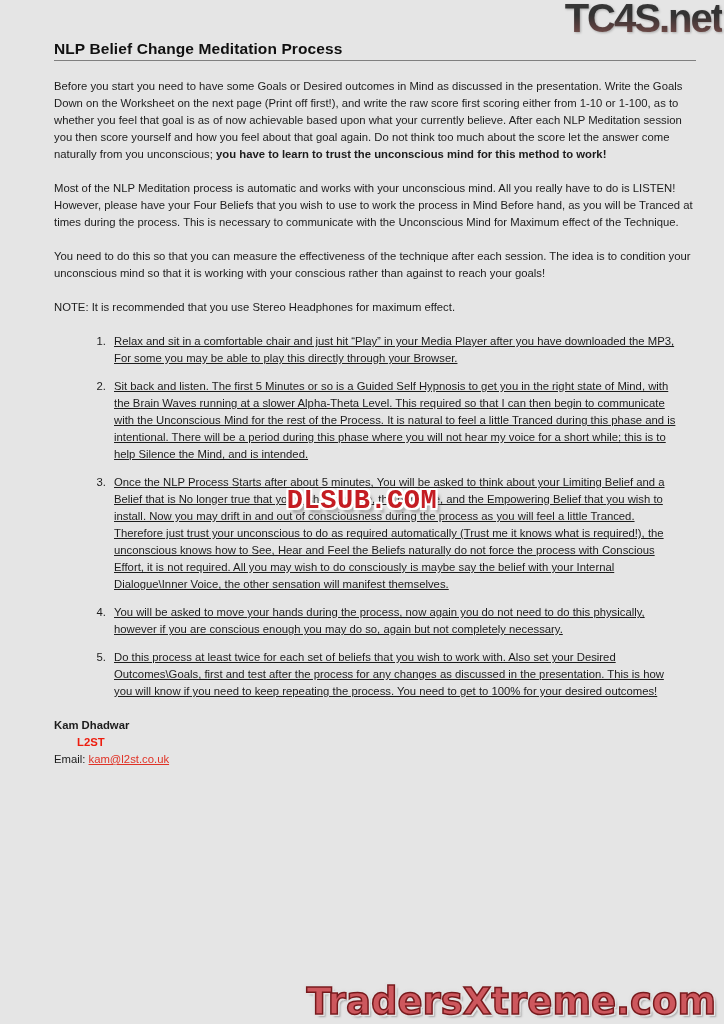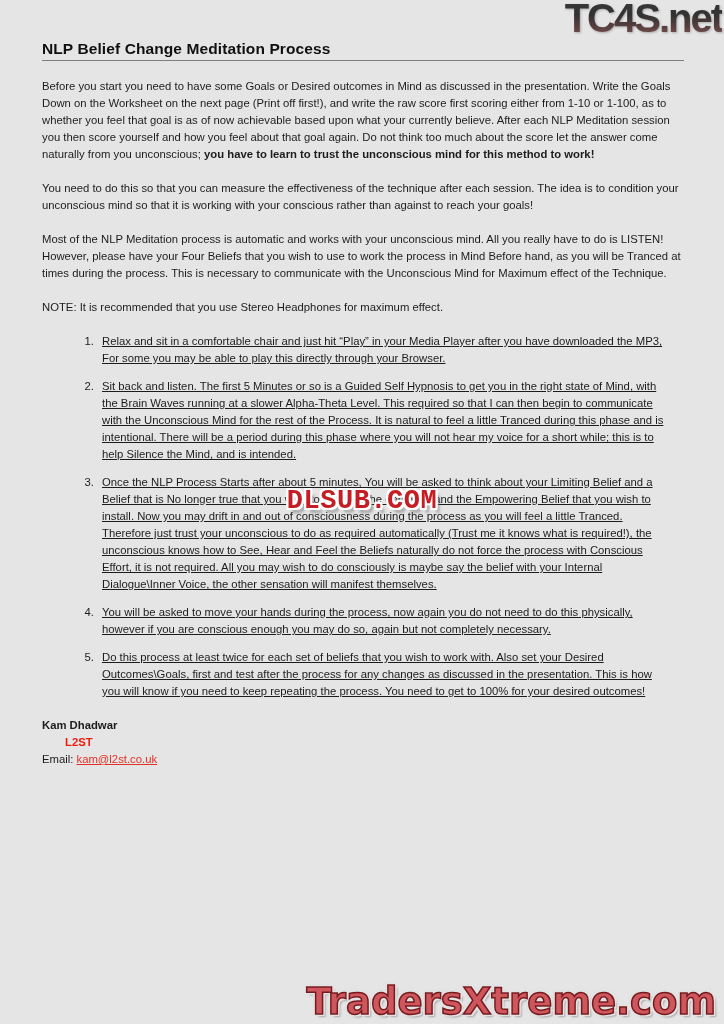--- a/index.html
+++ b/index.html
@@ -5,21 +5,21 @@
   html,body{margin:0;padding:0;background:#ffffff;}
   .page{
     position:relative;
     width:724px;height:1024px;
     background:#e5e5e5;
     overflow:hidden;
     font-family:"Liberation Sans",sans-serif;
     color:#1c1c1c;
   }
   .content{
-    position:absolute;top:40px;left:42px;width:642px;
+    position:absolute;top:40px;left:54px;width:642px;
     font-size:11.3px;line-height:17px;
   }
   .doc-title{
     font-size:15.5px;font-weight:bold;color:#101010;
     margin:0 0 3px 0;letter-spacing:0.1px;
   }
   .title-rule{
     border:none;border-top:1px solid #7f7f7f;
     margin:0 0 17px 0;height:0;
   }
@@ -80,23 +80,23 @@
 
   <div class="logo-tc4s">TC4S.net</div>
 
   <div class="content">
 
     <h1 class="doc-title">NLP Belief Change Meditation Process</h1>
     <hr class="title-rule">
 
     <p class="para"><span>Before you start you need to have some Goals or Desired outcomes in Mind as discussed in the presentation.  Write the Goals Down on the Worksheet on the next page (Print off first!), and write the raw score first scoring either from 1-10 or 1-100, as to whether you feel that goal is as of now achievable based upon what your currently believe.  After each NLP Meditation session you then score yourself and how you feel about that goal again.  Do not think too much about the score let the answer come naturally from you unconscious; </span><span class="bold">you have to learn to trust the unconscious mind for this method to work!</span></p>
 
+    <p class="para">Most of the NLP Meditation process is automatic and works with your unconscious mind.  All you really have to do is LISTEN! However, please have your Four Beliefs that you wish to use to work the process in Mind Before hand, as you will be Tranced at times during the process.  This is necessary to communicate with the Unconscious Mind for Maximum effect of the Technique.</p>
+
     <p class="para">You need to do this so that you can measure the effectiveness of the technique after each session.  The idea is to condition your unconscious mind so that it is working with your conscious rather than against to reach your goals!</p>
-
-    <p class="para">Most of the NLP Meditation process is automatic and works with your unconscious mind.  All you really have to do is LISTEN! However, please have your Four Beliefs that you wish to use to work the process in Mind Before hand, as you will be Tranced at times during the process.  This is necessary to communicate with the Unconscious Mind for Maximum effect of the Technique.</p>
 
     <p class="note-para">NOTE: It is recommended that you use Stereo Headphones for maximum effect.</p>
 
     <ol class="steps">
       <li>Relax and sit in a comfortable chair and just hit “Play” in your Media Player after you have downloaded the MP3, For some you may be able to play this directly through your Browser.</li>
       <li>Sit back and listen.  The first 5 Minutes or so is a Guided Self Hypnosis to get you in the right state of Mind, with the Brain Waves running at a slower Alpha-Theta Level.  This required so that I can then begin to communicate with the Unconscious Mind for the rest of the Process.  It is natural to feel a little Tranced during this phase and is intentional.  There will be a period during this phase where you will not hear my voice for a short while; this is to help Silence the Mind, and is intended.</li>
       <li>Once the NLP Process Starts after about 5 minutes, You will be asked to think about your Limiting Belief and a Belief that is No longer true that you wish to change, the opposite, and the Empowering Belief that you wish to install.  Now you may drift in and out of consciousness during the process as you will feel a little Tranced.  Therefore just trust your unconscious to do as required automatically (Trust me it knows what is required!), the unconscious knows how to See, Hear and Feel the Beliefs naturally do not force the process with Conscious Effort, it is not required.  All you may wish to do consciously is maybe say the belief with your Internal Dialogue\Inner Voice, the other sensation will manifest themselves.</li>
       <li>You will be asked to move your hands during the process, now again you do not need to do this physically, however if you are conscious enough you may do so, again but not completely necessary.</li>
       <li>Do this process at least twice for each set of beliefs that you wish to work with.  Also set your Desired Outcomes\Goals, first and test after the process for any changes as discussed in the presentation.  This is how you will know if you need to keep repeating the process.  You need to get to 100% for your desired outcomes!</li>
     </ol>

